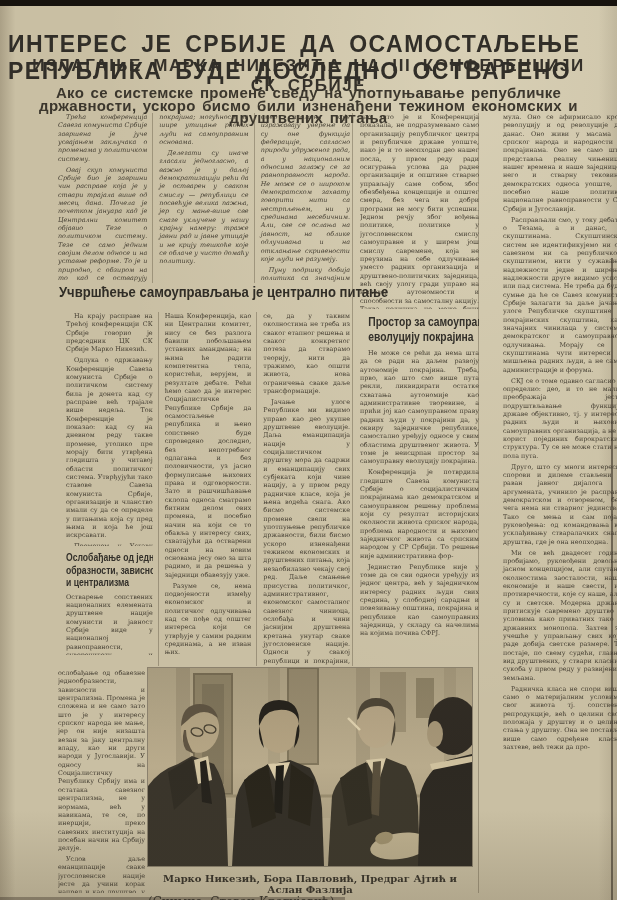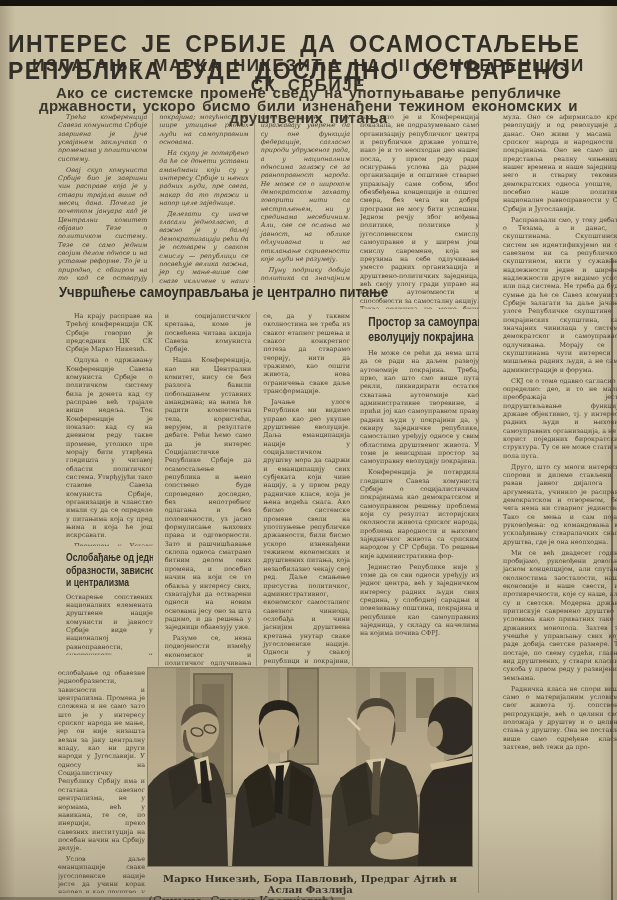--- a/index.html
+++ b/index.html
@@ -90,21 +90,20 @@
 
   <p class="deck">Ако се системске промене сведу на употпуњавање републичке државности, ускоро бисмо били изненађени тежином економских и друштвених питања</p>
 
   <div class="band-a">
     <div class="textcol italic">
         <p>Трећа конференција Савеза комуниста Србије завршена је јуче усвајањем закључака о променама у политичком систему.</p>
         <p>Овај скуп комуниста Србије био је завршни чин расправе која је у ствари трајала више од месец дана. Почела је почетком јануара кад је Централни комитет објавио Тезе о политичком систему. Тезе се само једним својим делом односе и на уставне реформе. То је и природно, с обзиром на то кад се остварују уставне промене. Централни комитет је, у ствари, понудио партијској и најширој јавности концепт даљег развоја друштвено-политичког система: учвршћење самоуправних односа у удруженом раду, равноправност покрајина и република у политичком деловању Савеза комуниста у новим друштвеним условима.</p>
       </div>
     <div class="textcol italic cont">
         <p>покрајина; могућност за шире утицање радних људи на самоуправним основама.</p>
-        <p>На скупу је потврђено да ће се донети уставни амандмани који су у интересу Србије и њених радних људи, пре свега, макар да то тражи и напор целе заједнице.</p>
         <p>Делегати су иначе гласали једногласно, а важно је у даљој демократизацији рећи да је остварен у сваком смислу — републици се посвећује велика пажња, јер су мање-више све снаге укључене у нашу крајњу намеру: траже јавни рад и јавне утицаје и не крију тешкоће које се облаче у чисто домаћу политику.</p>
       </div>
     <div class="textcol italic cont">
         <p>смер промена које изражавају уверење да су оне функција федерације, сагласно природи удруженог рада, а у националним односима залажу се за равноправност народа. Не може се о широком демократском захвату говорити нити са нестрпљењем, ни у срединама несебичним. Али, све се ослања на јавност, на облике одлучивања и на отклањање скривености које људи не разумеју.</p>
         <p>Пуну подршку добија политика са значајним задацима коју Србија изражава у областима за које је надлежна.</p>
       </div>
   </div>
 
   <h2 class="h-sec1">Учвршћење самоуправљања је централно питање</h2>
 
@@ -114,21 +113,20 @@
           <p>На крају расправе на Трећој конференцији СК Србије говорио је председник ЦК СК Србије Марко Никезић.</p>
           <p>Одлука о одржавању Конференције Савеза комуниста Србије о политичком систему била је донета кад су расправе већ трајале више недеља. Ток Конференције је показао: кад су на дневном реду такве промене, утолико пре морају бити утврђена гледишта у читавој области политичког система. Утврђујући тако ставове Савеза комуниста Србије, организације и чланство имали су да се определе у питањима која су пред њима и која ће још искрсавати.</p>
           <p>Променом у Уставу постаће се у обавези да се остварују утврђена начела, у политичкој вољи и у регулисању јавних послова. Са тим се рачунало и у припреми уставних промена, у сагласности са системом уставног и јавног деловања Председништва СКЈ.</p>
         </div>
       <h3 class="h-sec2"><span>Ослобађање од једно-</span><br><span>образности, зависности</span><br><span>и централизма</span></h3>
       <div class="c1-lower cont">
           <p>Остварење сопствених националних елемената друштвене нације комунисти и јавност Србије виде у националној равноправности, суверенитету и државности у Југославији, у јединству слободног живота нације, самоуправног развитка, као и јединства радничке класе Југославије. Зато је Савез комуниста Србије у непомирљивом сукобу са сваком концепцијом која покушава да оспори та права било ког југословенског народа и основу</p>
         </div>
     </div>
     <div class="c textcol cont">
-        <p>и социјалистичког кретања, коме је посвећена читава акција Савеза комуниста Србије.</p>
         <p>Наша Конференција, као ни Централни комитет, нису се без разлога бавили побољшањем уставних амандмана; на њима ће радити компетентна тела, користећи, верујем, и резултате дебате. Рећи ћемо само да је интерес Социјалистичке Републике Србије да осамостаљење република и њено сопствено буде спроведено доследно, без непотребног одлагања и без половичности, уз јасно формулисање њихових права и одговорности. Зато и рашчишћавање склопа односа сматрамо битним делом ових промена, и посебно начин на који се то обавља у интересу свих, схватајући да остварени односи на новим основама јесу оно за шта радимо, и да решења у заједници обавезују уже.</p>
         <p>Разуме се, нема подвојености између економског и политичког одлучивања кад се пође од општег интереса који се утврђује у самим радним срединама, а не изван њих.</p>
       </div>
     <div class="c textcol cont">
         <p>се, да у таквим околностима не треба из сваког етапног решења и сваког конкретног потеза да стварамо теорију, нити да тражимо, као општи живота, нова ограничења сваке даље трансформације.</p>
         <p>Јачање улоге Републике ми видимо управо као део укупне друштвене еволуције. Даља еманципација нације у социјалистичком друштву мора да садржи и еманципацију свих субјеката који чине нацију, а у првом реду радничке класе, која је њена водећа снага. Ако бисмо системске промене свели на употпуњење републичке државности, били бисмо ускоро изненађени тежином економских и друштвених питања, која незаобилазно чекају свој ред. Даље смањење присуства политичког, административног, економског самосталног савезног чиниоца, ослобађа и чини јаснијим друштвена кретања унутар сваке југословенске нације. Односи у свакој републици и покрајини, и свакој националној средини, регулисаће се много више на основу њихових потреба и могућности и на бази односа снага у њима, што ставља нову одговорност на Савез комуниста у свакој заједници.</p>
       </div>
   </div>
 
   <div class="col4 textcol">

